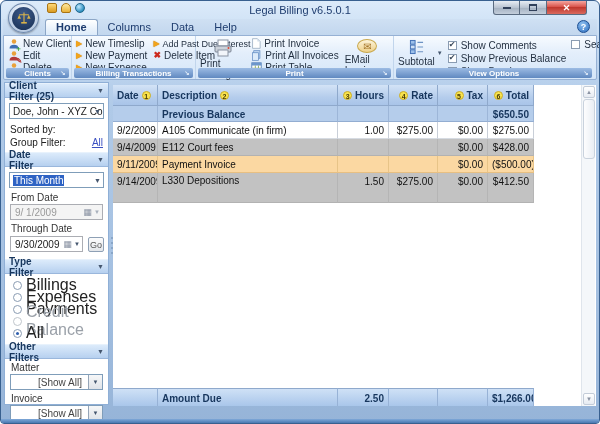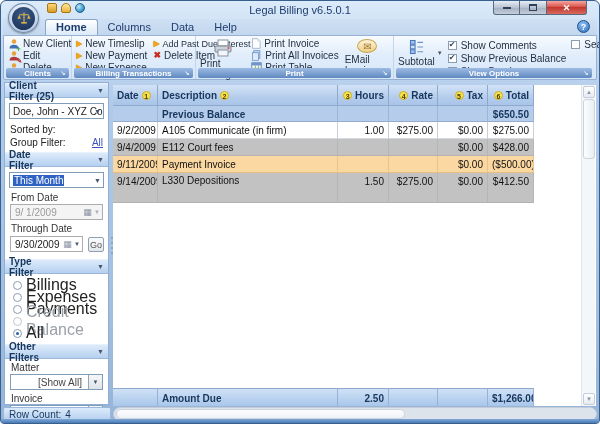--- a/index.html
+++ b/index.html
@@ -523,24 +523,15 @@
       <div class="tc num">$1,266.00</div>
     </div>
 
     <div class="vscroll">
       <div class="sarrow up">▲</div>
       <div class="vthumb"></div>
       <div class="sarrow down">▼</div>
     </div>
   </div>
 
-  <div class="statusbar">
-    <div class="rowcount">
-      <span>Row Count:</span>
-      <span>4</span>
-    </div>
-    <div class="hscroll">
-      <div class="hthumb"></div>
-    </div>
-  </div>
 
   <div class="bottom-frame"></div>
 </div>
 
 </body></html>

